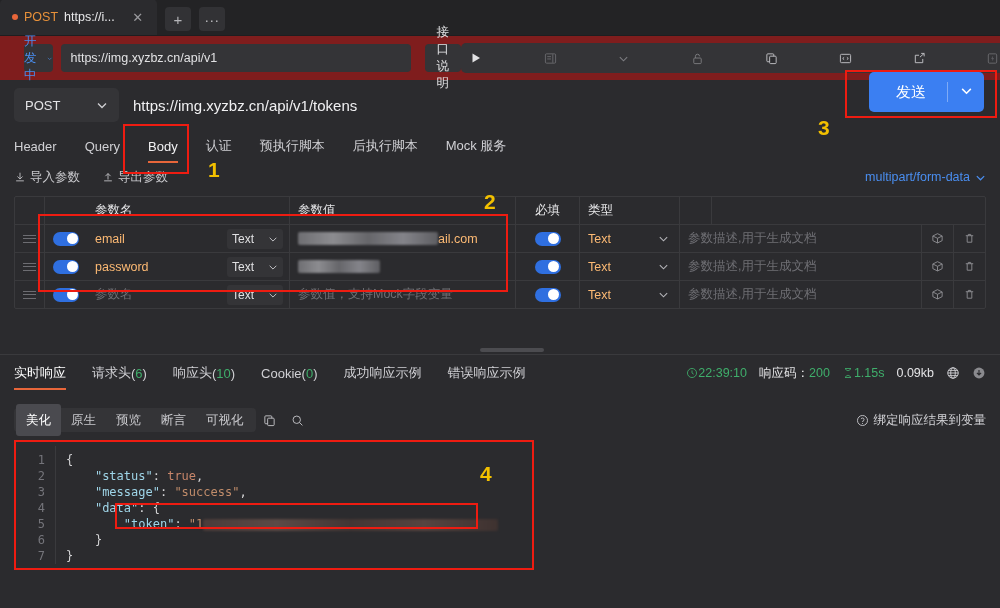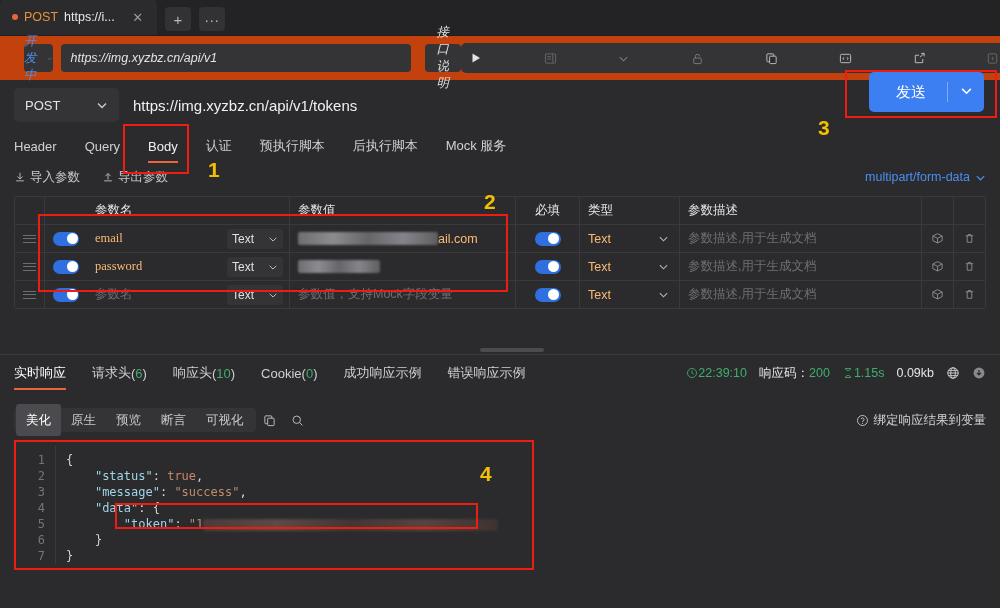--- a/index.html
+++ b/index.html
@@ -35,22 +35,21 @@
   }
   .strip-btn {
     width: 26px; height: 24px; margin: 0 0 4px 8px; border-radius: 4px;
     background: #323235; display: flex; align-items: center; justify-content: center;
     color: #b6b6ba; font-size: 15px; line-height: 1;
   }
 
   
   .envrow {
     height: 44px; display: flex; align-items: center; padding: 0 10px;
-    background: #c2410c;
-    font-style: italic;
+    background: #7f1d1d;
   }
   .env-select {
     width: 80px; height: 28px; background: #343437; border-radius: 4px;
     display: flex; align-items: center; justify-content: center; gap: 5px;
     color: #4a8ef0; font-size: 12.5px; margin-left: 14px;
   }
   .baseurl {
     flex: none; width: 350px; height: 28px; margin-left: 8px;
     background: #343437; border-radius: 4px; display: flex; align-items: center;
     padding: 0 10px; color: #e2e2e4; font-size: 12.5px;
@@ -120,21 +119,21 @@
     display: flex; align-items: center; gap: 5px;
   }
 
   
   .ptable { margin: 4px 14px 0 14px; border: 1px solid #3a3a3d; border-radius: 2px; }
   .ptable-head, .ptable-row { display: flex; align-items: center; height: 28px; }
   .ptable-row { height: 28px; border-top: 1px solid #3a3a3d; }
   .ptable-head { height: 27px; }
   .c-drag { width: 30px; display: flex; align-items: center; justify-content: center; border-right: 1px solid #3a3a3d; height: 100%;}
   .c-en   { width: 42px; display: flex; align-items: center; justify-content: center; height: 100%;}
-  .c-name { width: 140px; display: flex; align-items: center; padding-left: 8px; height: 100%; font-family: Liberation Serif, serif;}
+  .c-name { width: 140px; display: flex; align-items: center; padding-left: 8px; height: 100%;}
   .c-type { width: 62px; display: flex; align-items: center; justify-content: space-between; height: 100%; padding-right:6px;}
   .c-val  { width: 226px; display: flex; align-items: center; padding-left: 8px; height: 100%; border-left: 1px solid #3a3a3d;}
   .c-req  { width: 64px; display: flex; align-items: center; justify-content: center; height: 100%; border-left: 1px solid #3a3a3d;}
   .c-dt   { width: 100px; display: flex; align-items: center; justify-content: space-between; height: 100%; padding: 0 10px 0 8px; border-left:1px solid #3a3a3d;}
   .c-desc { flex: 1; display: flex; align-items: center; padding-left: 8px; height: 100%; border-left: 1px solid #3a3a3d;}
   .c-ic1, .c-ic2 { width: 32px; display: flex; align-items: center; justify-content: center; height: 100%; border-left: 1px solid #3a3a3d; color:#8e8e92;}
   .th { color: #e6e6e8; font-size: 12.5px; }
   .muted { color: #6f6f74; font-size: 12.5px; }
   .cellval { color: #fdba74; font-size: 12.5px; }
   .typebox {
@@ -368,23 +367,20 @@
       <div class="c-type"></div>
       <div class="c-val">
           <span class="th">参数值</span>
         </div>
       <div class="c-req">
           <span class="th">必填</span>
         </div>
       <div class="c-dt">
           <span class="th">类型</span>
         </div>
-      <div class="c-desc">
-          <span class="th">参数描述</span>
-        </div>
       <div class="c-ic1"></div>
       <div class="c-ic2"></div>
     </div>
 
     <div class="ptable-row">
       <div class="c-drag">
           <span class="drag-lines">
             <i></i>
             <i></i>
             <i></i>

